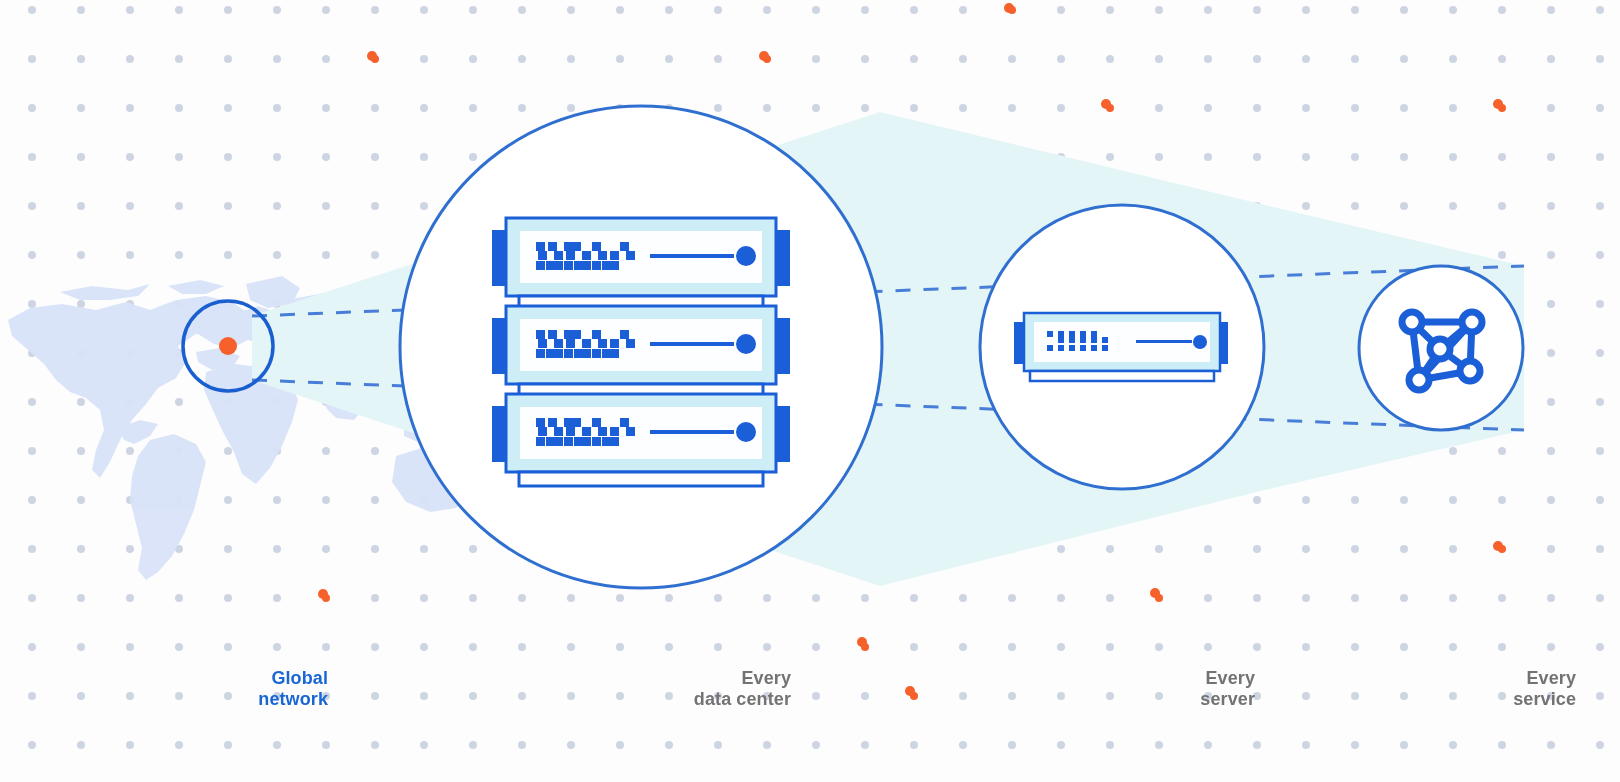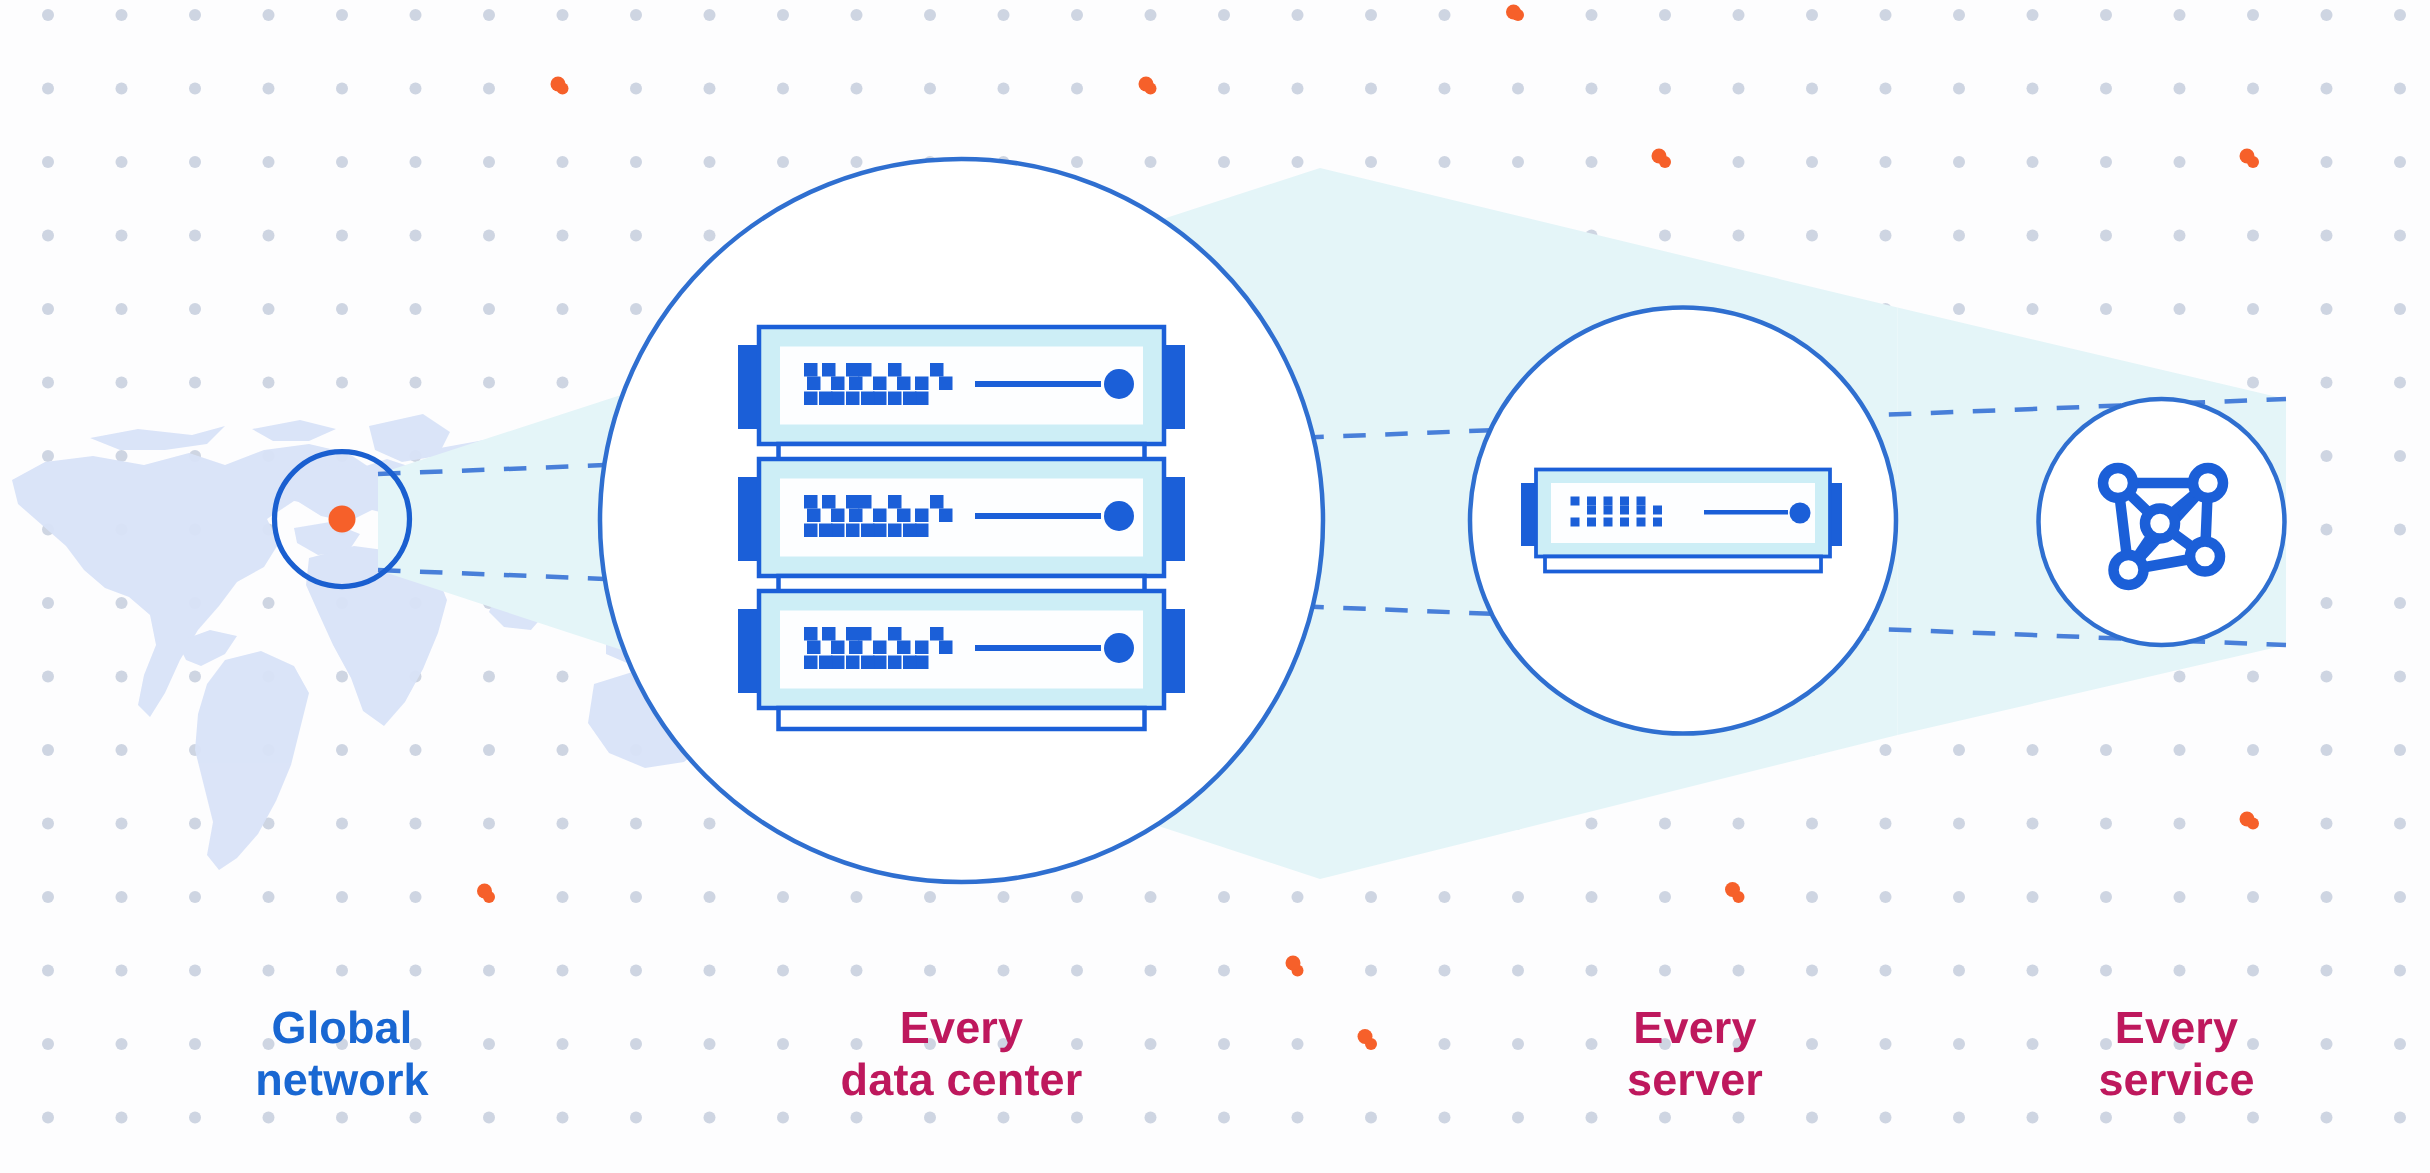--- a/index.html
+++ b/index.html
@@ -21,30 +21,30 @@
   #stage svg.layer {
     position: absolute;
     top: 0;
     left: 0;
     width: 1620px;
     height: 782px;
     display: block;
   }
   .label {
     position: absolute;
-    text-align: center;
+    text-align: right;
     font-family: "Liberation Sans", sans-serif;
-    font-size: 30px;
+    font-size: 18px;
     font-weight: 700;
     line-height: 1.18;
     letter-spacing: 0.1px;
     white-space: pre-line;
     user-select: none;
   }
-  .label.dark { color: #be185d; }
+  .label.dark { color: #737373; }
   .label.blue { color: #1967d2; }
 </style>
 </head>
 <body>
 
 <div id="stage">
 
   <svg class="layer" viewBox="0 0 1620 782" xmlns="http://www.w3.org/2000/svg">
     <defs>
       <clipPath id="stage-clip">

